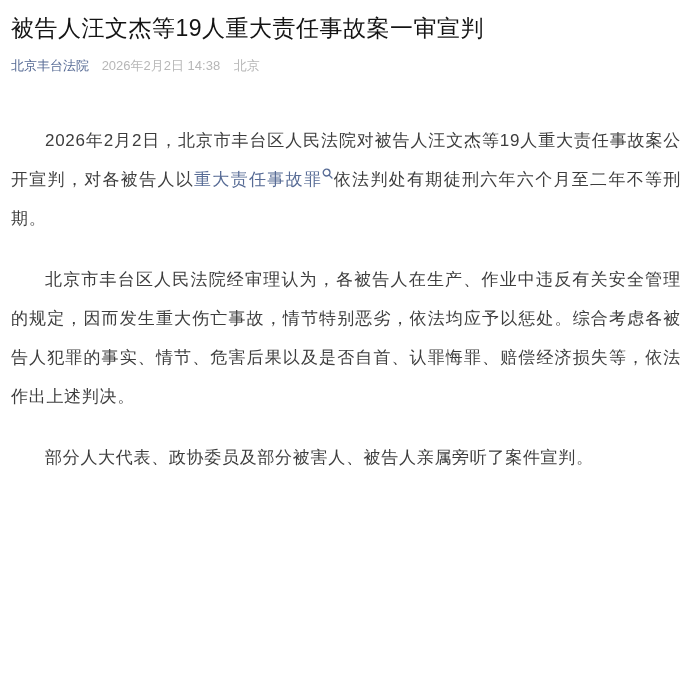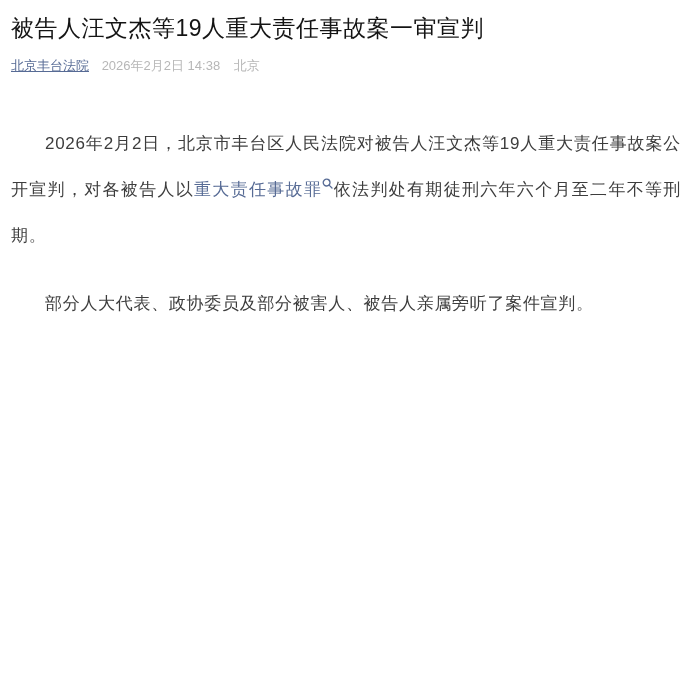--- a/index.html
+++ b/index.html
@@ -29,33 +29,32 @@
     margin-top: 13px;
     font-size: 13px;
     line-height: 1.4;
     color: #b7b7b7;
     white-space: nowrap;
   }
   .meta .account {
     color: #576b95;
     margin-right: 9px;
     cursor: pointer;
-    text-decoration: underline;
   }
   .meta .date {
     margin-right: 10px;
     margin-top: 24px;
   }
   .content {
     margin-top: 46px;
   }
   .content p {
     margin: 0 0 22px 0;
     font-size: 17px;
-    line-height: 46px;
+    line-height: 39px;
     color: #3d3d3d;
     text-align: justify;
     text-indent: 2em;
     letter-spacing: 0.7px;
   }
   .inline-link {
     color: #576b95;
     text-decoration: none;
     cursor: pointer;
   }
@@ -85,18 +84,19 @@
   </div>
 
   <div class="content">
 
     <p><span>2026年2月2日，北京市丰台区人民法院对被告人汪文杰等19人重大责任事故案公开宣判，对各被告人以</span><a class="inline-link">重大责任事故罪</a><sup class="search-sup"><svg viewBox="0 0 11 11" aria-hidden="true">
             <circle cx="4.6" cy="4.6" r="3.4" fill="none" stroke="#576b95" stroke-width="1.3"></circle>
             <line x1="7.1" y1="7.1" x2="10" y2="10" stroke="#576b95" stroke-width="1.3" stroke-linecap="round"></line>
           </svg></sup><span>依法判处有期徒刑六年六个月至二年不等刑期。</span></p>
 
 
+    <p>北京市丰台区人民法院经审理认为，各被告人在生产、作业中违反有关安全管理的规定，因而发生重大伤亡事故，情节特别恶劣，依法均应予以惩处。综合考虑各被告人犯罪的事实、情节、危害后果以及是否自首、认罪悔罪、赔偿经济损失等，依法作出上述判决。</p>
 
     <p>部分人大代表、政协委员及部分被害人、被告人亲属旁听了案件宣判。</p>
 
   </div>
 
 </div>
 
 </body></html>

